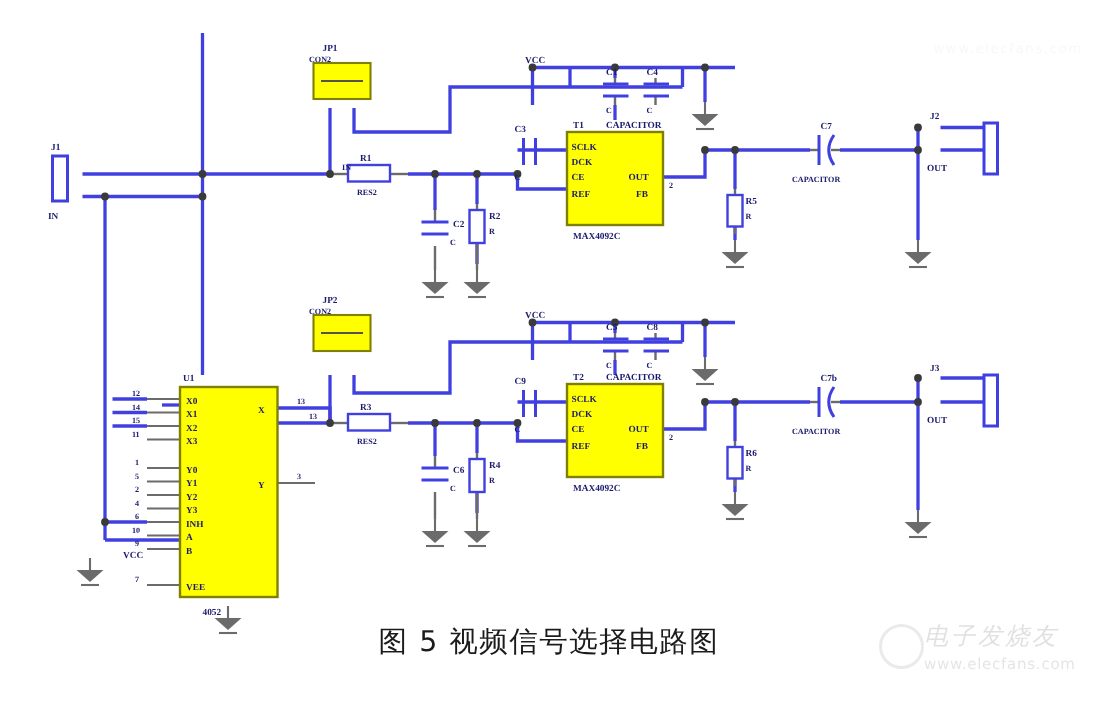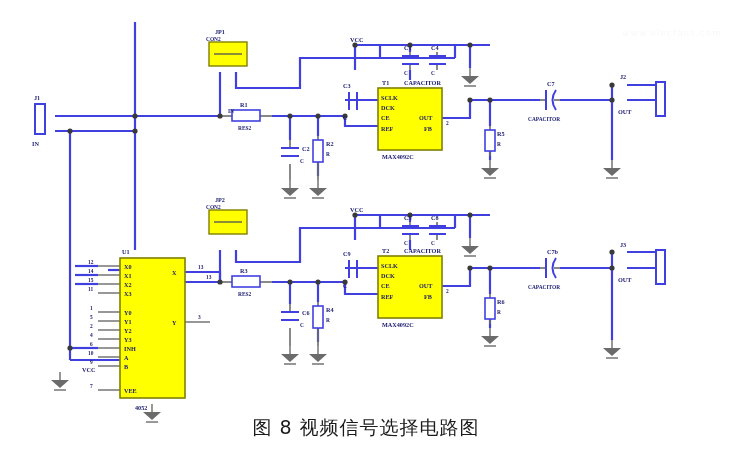--- a/index.html
+++ b/index.html
@@ -410,18 +410,23 @@
   <text class="t5" x="198" y="319">3</text>
 
   <text class="t6" x="350" y="42">VCC</text>
   <text class="t6" x="350" y="212">VCC</text>
   <text class="t6" x="82" y="372">VCC</text>
 
   <text class="t5" x="206" y="279">13</text>
   <text class="t5" x="228" y="113">IN</text>
 </svg>
 
-<div class="cap">图 8 视频信号选择电路图</div>
+<div class="cap">图 5 视频信号选择电路图</div>
 
 <div class="wm-tr">www.elecfans.com</div>
 
-
+<div class="wm-br">
+  <div class="ring"></div>
+  <div class="cn">电子发烧友</div>
+  <div class="url">www.elecfans.com</div>
 </div>
 
+</div>
+
 </body></html>

